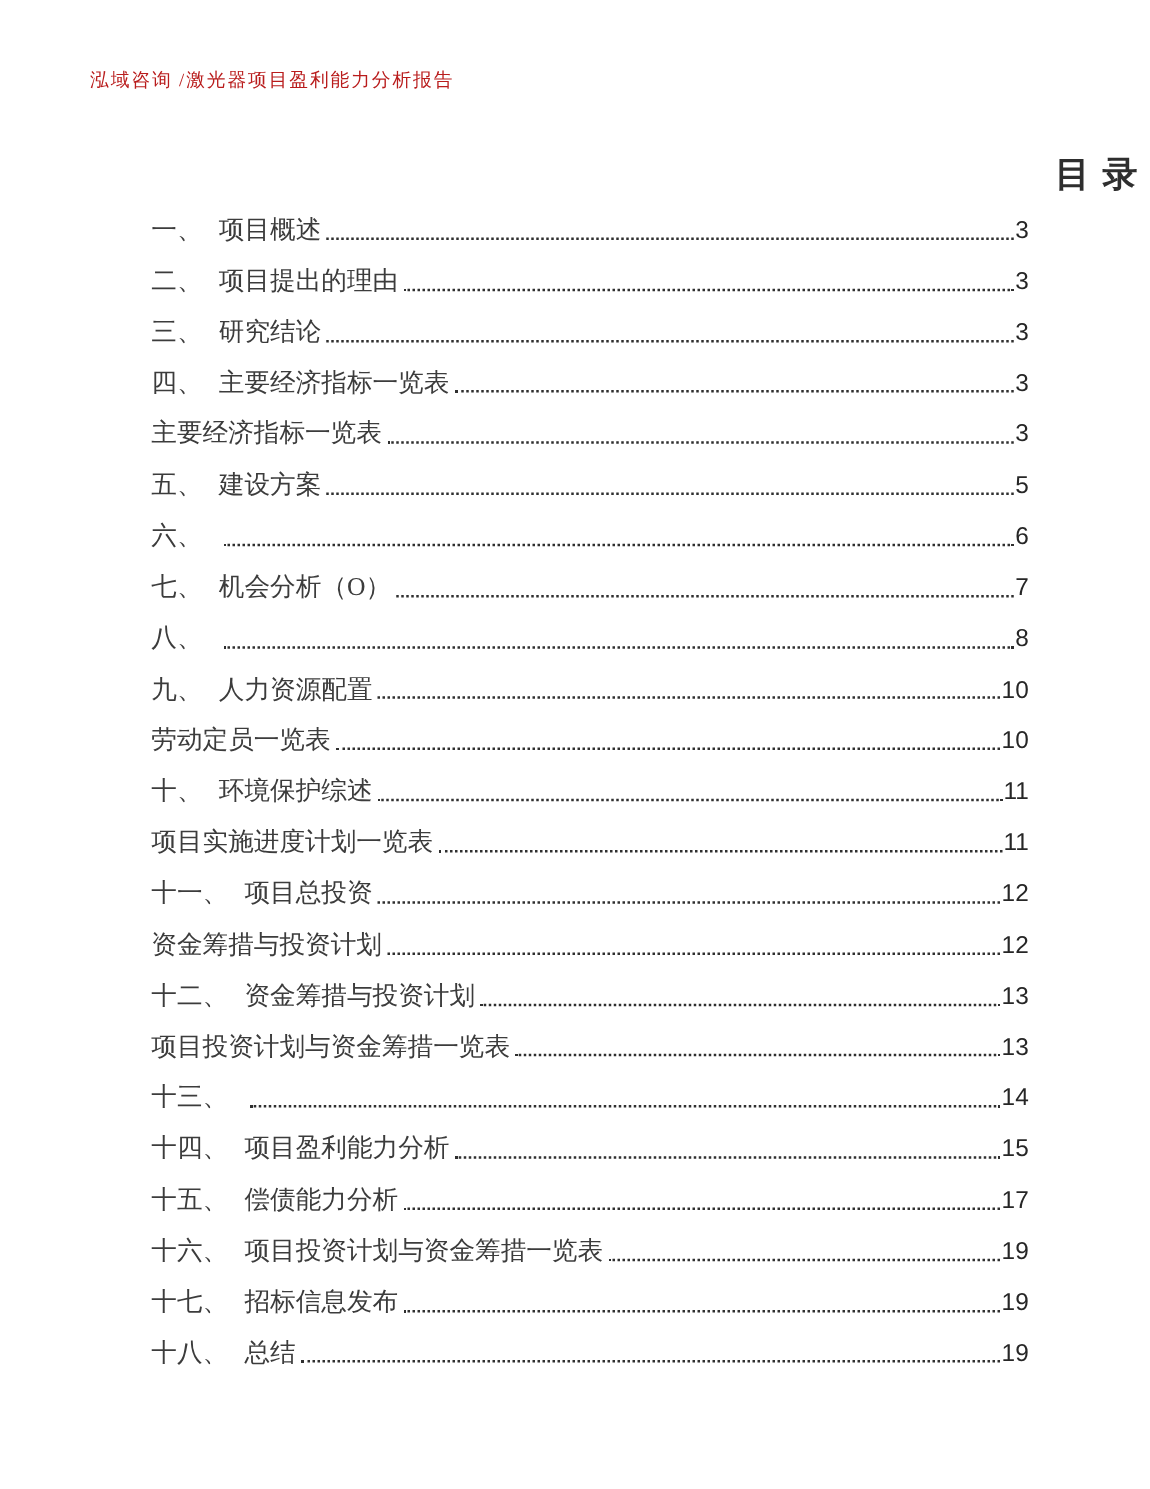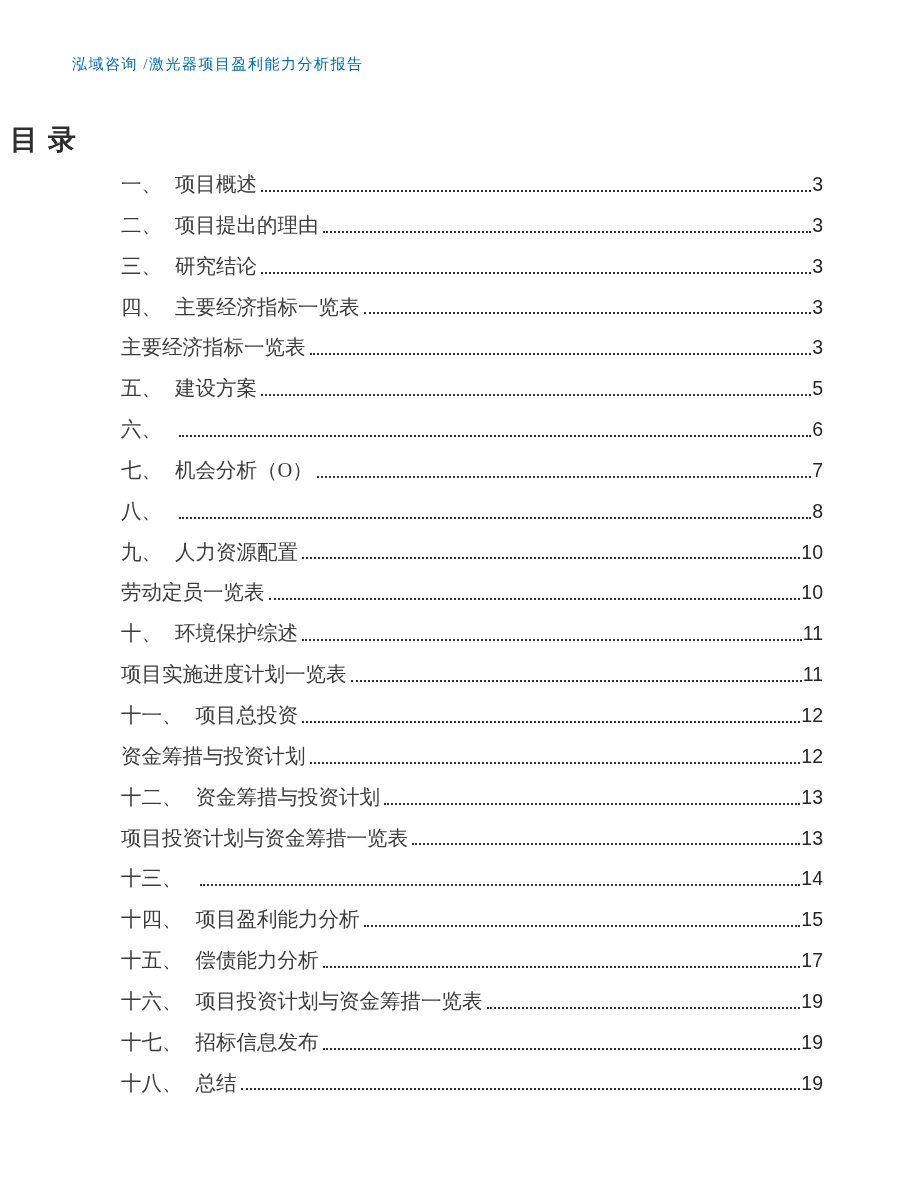--- a/index.html
+++ b/index.html
@@ -14,28 +14,28 @@
   .page {
     position: relative;
     width: 920px; height: 1191px;
     background: #ffffff;
   }
   .doc-header {
     position: absolute;
     left: 72px; top: 55px;
     font-size: 15px;
     letter-spacing: 1.5px;
-    color: #0369a1;
+    color: #b91c1c;
     white-space: nowrap;
   }
   .doc-title {
     position: absolute;
     top: 121px; left: 0;
     width: 100%;
-    text-align: left;
+    text-align: right;
     font-size: 28px;
     font-weight: bold;
     letter-spacing: 10px;
     text-indent: 10px;
     color: #2e2e2e;
   }
   .toc {
     position: absolute;
     left: 121px;
     right: 97px;

